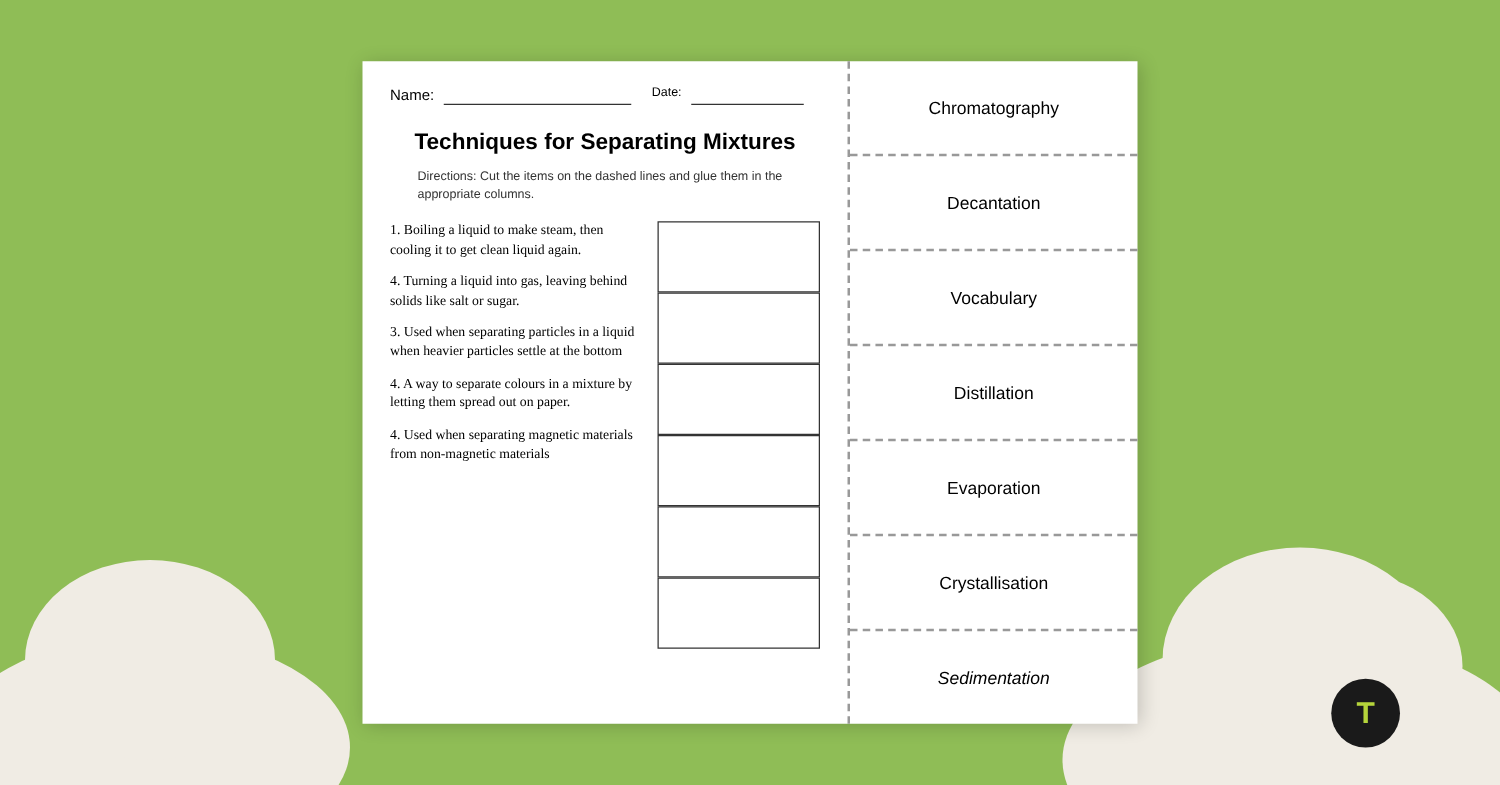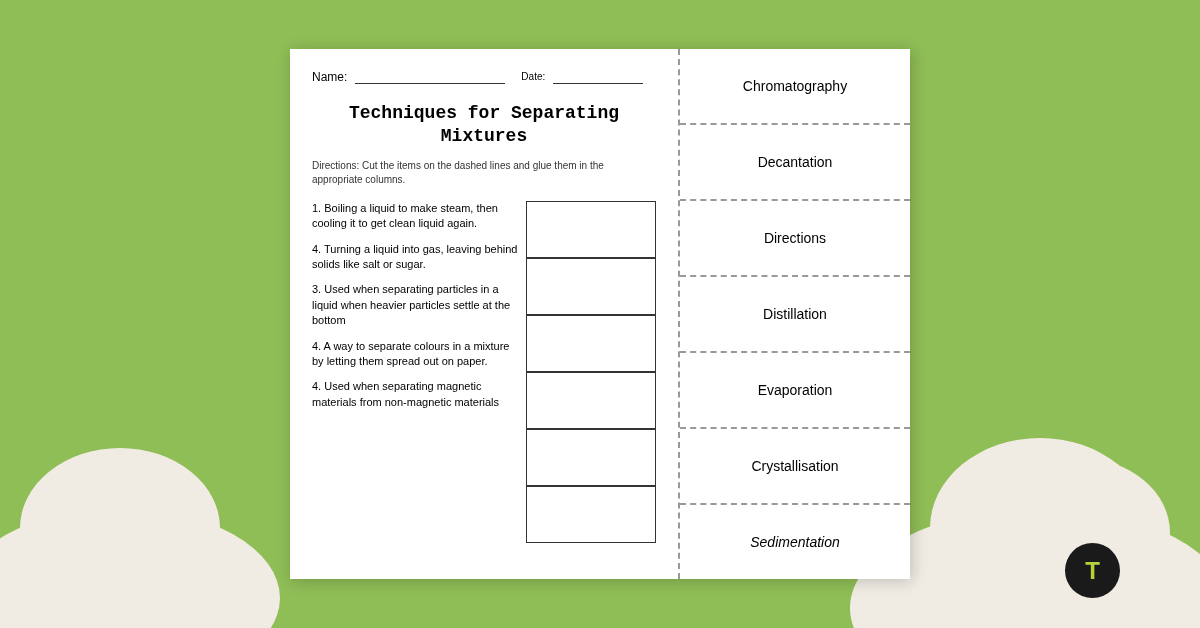--- a/index.html
+++ b/index.html
@@ -107,21 +107,20 @@
     
     .left-panel {
       width: 390px;
       padding: 20px 22px;
       border-right: 2px dashed #999;
       flex-shrink: 0;
     }
 
     .name-date-row {
       display: flex;
-      align-items: center;
       gap: 8px;
       margin-bottom: 18px;
       font-size: 12px;
     }
 
     .name-label { font-size: 12px; }
     .name-line {
       border-bottom: 1px solid #333;
       width: 150px;
       display: inline-block;
@@ -132,45 +131,46 @@
       width: 90px;
       display: inline-block;
     }
 
     .worksheet-title {
       font-size: 18px;
       font-weight: bold;
       text-align: center;
       line-height: 1.3;
       margin-bottom: 10px;
-      font-family: Liberation Mono, monospace;
     }
 
     .directions {
       font-size: 10px;
       color: #333;
       margin-bottom: 14px;
       line-height: 1.4;
+      margin-left: 22px;
     }
 
     
     .definitions-area {
       display: flex;
       gap: 0;
     }
 
     .definitions-list {
       flex: 1;
       font-size: 11px;
       line-height: 1.4;
     }
 
     .definition-item {
       margin-bottom: 10px;
       padding-right: 8px;
+      font-family: Liberation Serif, serif;
     }
 
     .answer-boxes {
       width: 130px;
       flex-shrink: 0;
     }
 
     .answer-box {
       border: 1.5px solid #333;
       height: 57px;
@@ -247,20 +247,20 @@
           <div class="answer-box"></div>
         </div>
     </div>
 
   </div>
 
   <div class="right-panel">
 
   <div class="vocab-term">Chromatography</div>
       <div class="vocab-term">Decantation</div>
-      <div class="vocab-term">Directions</div>
+      <div class="vocab-term">Vocabulary</div>
       <div class="vocab-term">Distillation</div>
       <div class="vocab-term">Evaporation</div>
       <div class="vocab-term">Crystallisation</div>
       <div class="vocab-term">Sedimentation</div>
     </div>
 
 </div>
 
 </body></html>

